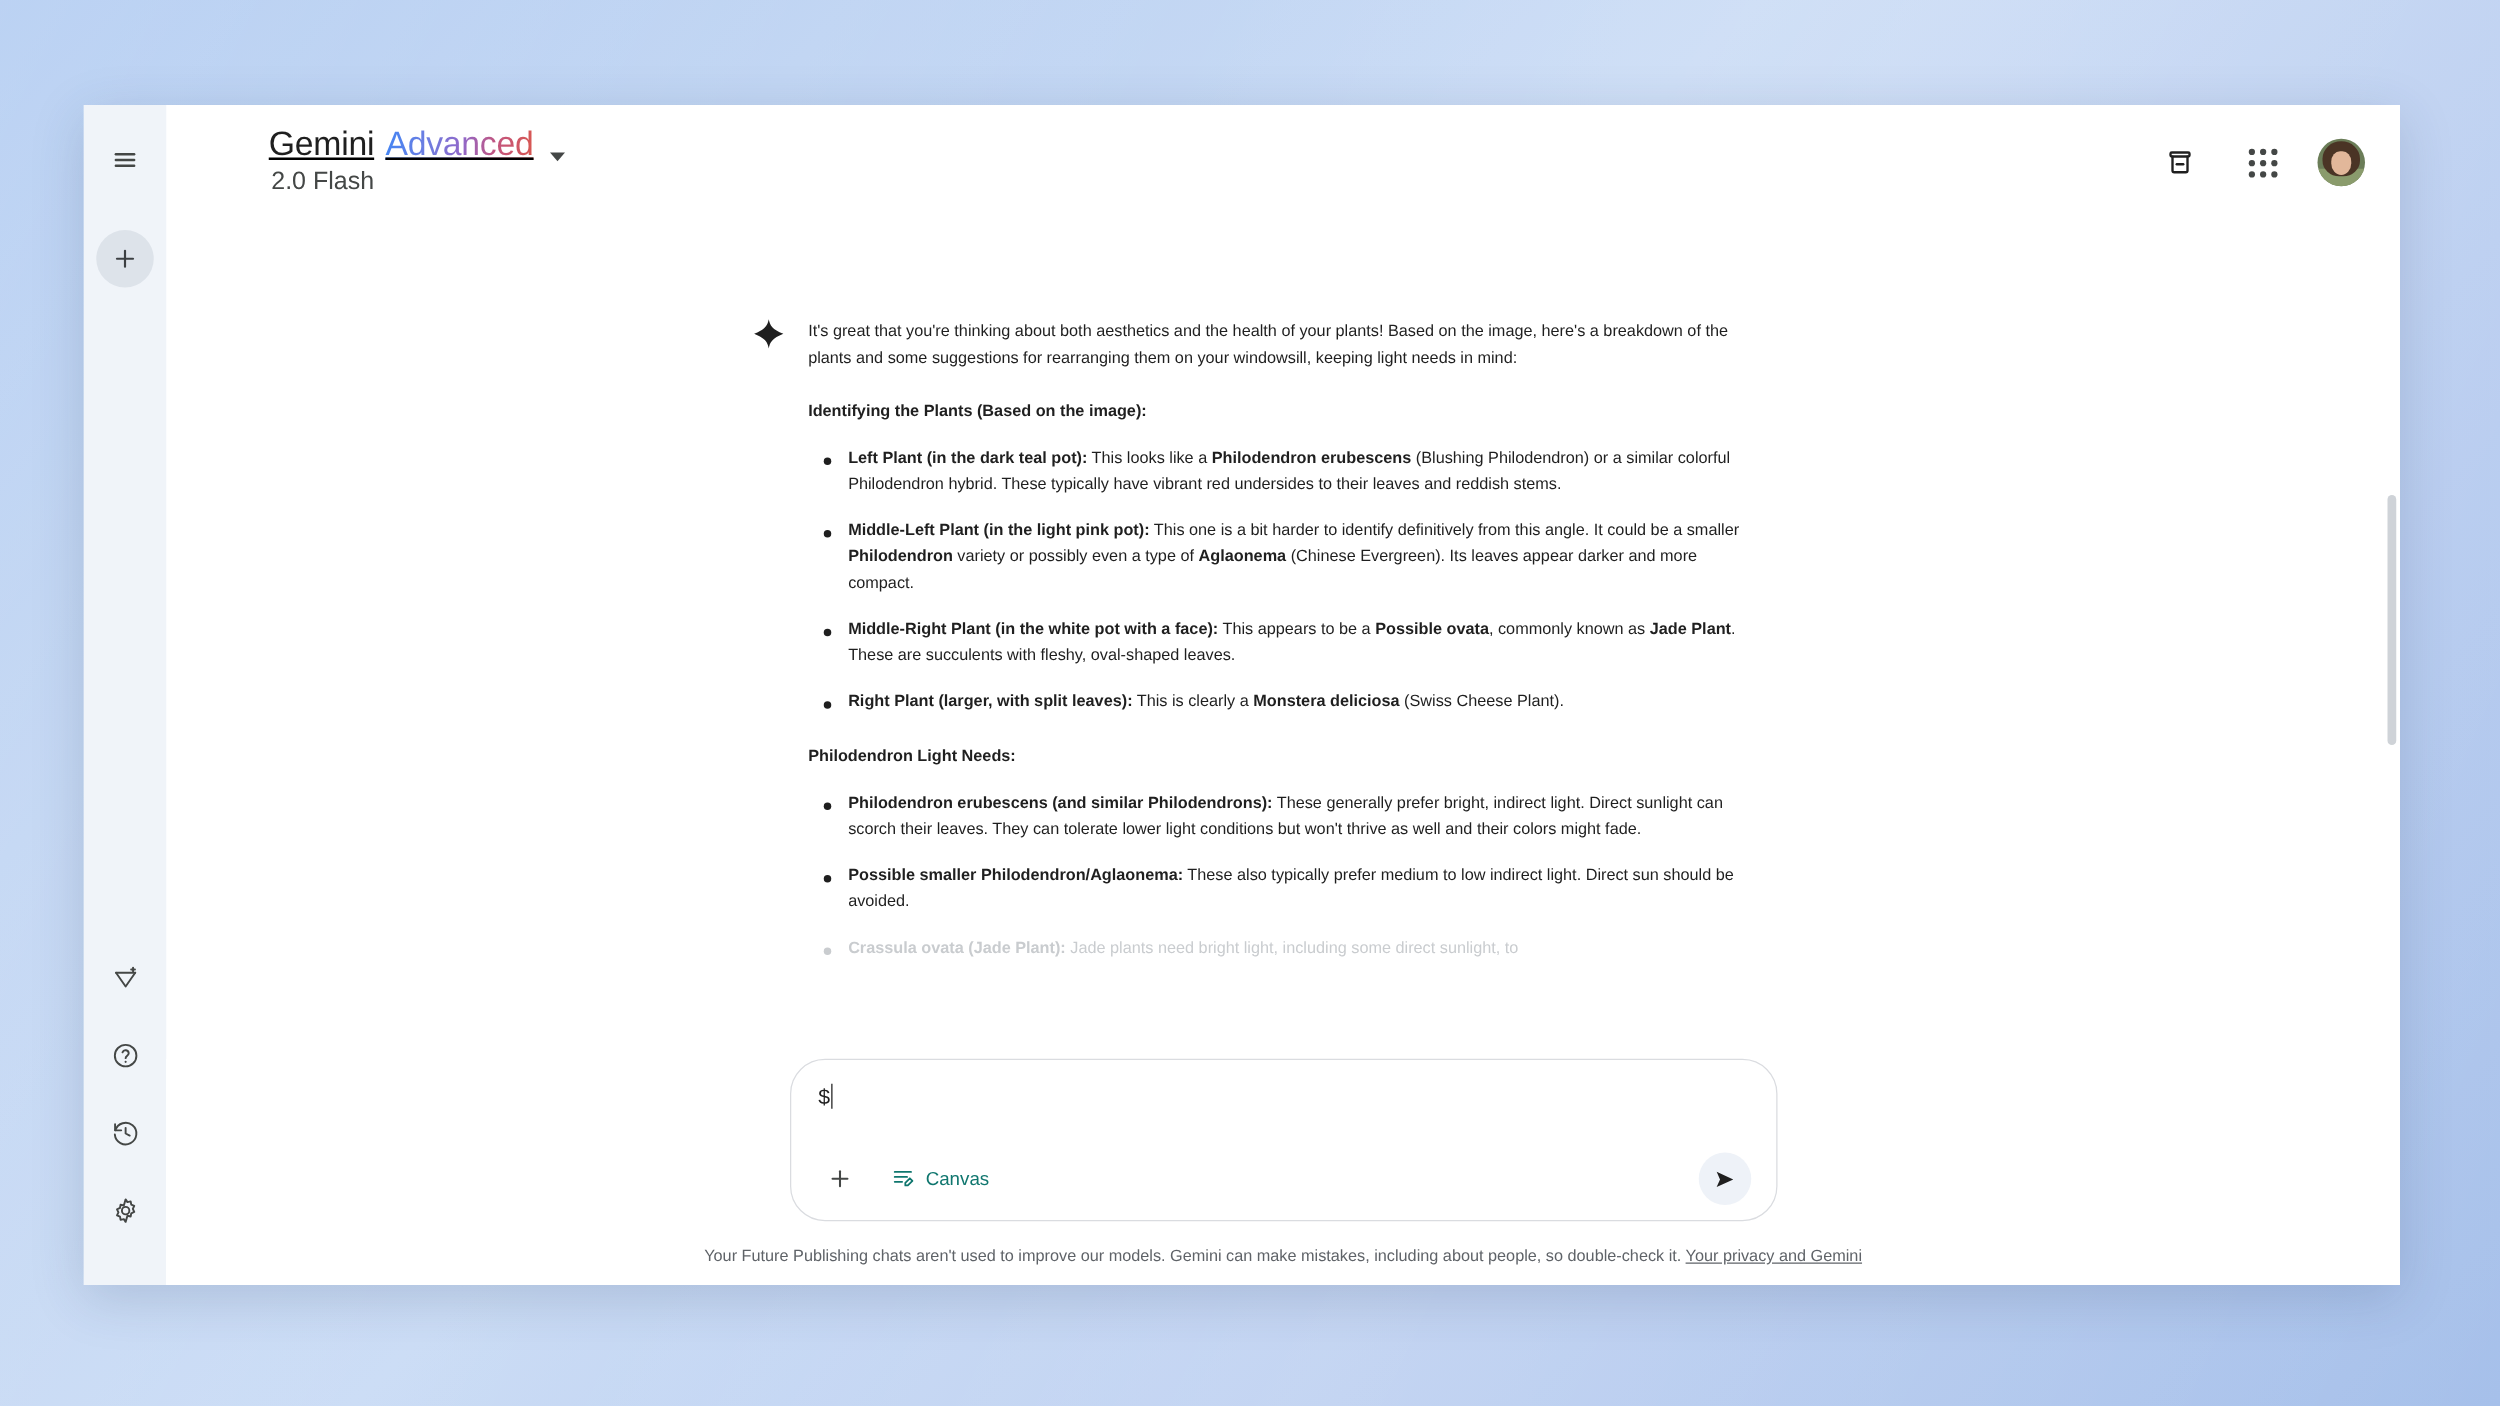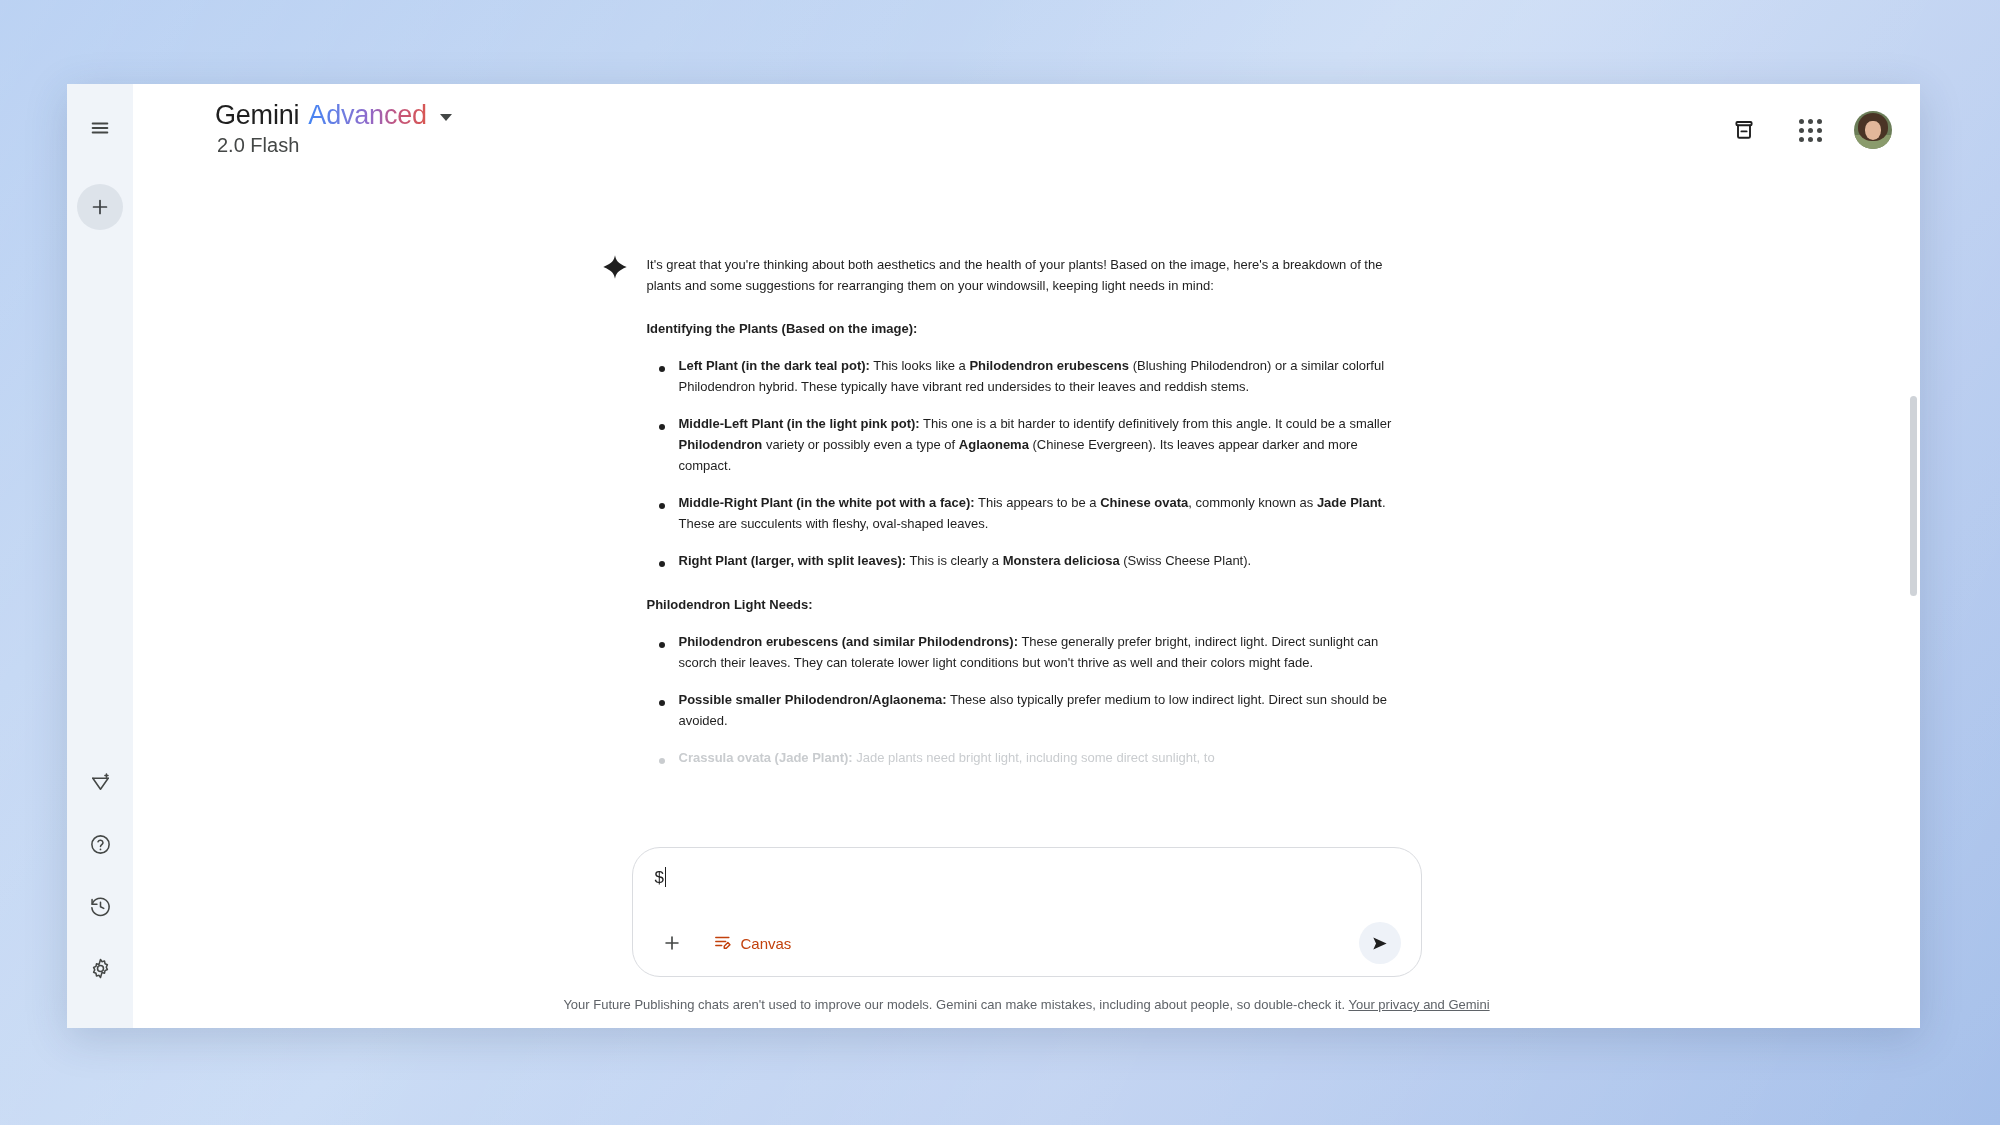--- a/index.html
+++ b/index.html
@@ -94,23 +94,24 @@
     height: 74px;
     display: flex;
     align-items: flex-start;
     padding: 18px 28px 0 82px;
   }
 
   .brand-block { display: flex; flex-direction: column; }
 
   .brand-row {
     display: flex;
-    align-items: center;
+    align-items: flex-end;
     gap: 9px;
     cursor: pointer;
+    text-decoration: underline;
   }
 
   .brand-title {
     font-size: 27px;
     color: #1f1f1f;
     letter-spacing: -0.2px;
     line-height: 1;
   }
 
   .brand-advanced {
@@ -300,21 +301,21 @@
     color: #444746;
   }
 
   .canvas-chip {
     display: flex;
     align-items: center;
     gap: 9px;
     padding: 6px 12px 6px 8px;
     border-radius: 18px;
     cursor: pointer;
-    color: #c2410c;
+    color: #0f766e;
     font-size: 15px;
   }
 
   .send-btn {
     margin-left: auto;
     width: 42px; height: 42px;
     border-radius: 50%;
     background: #eef2f8;
     display: flex; align-items: center; justify-content: center;
     cursor: pointer;
@@ -453,21 +454,21 @@
         </svg>
       </span>
 
       <div class="para">It's great that you're thinking about both aesthetics and the health of your plants! Based on the image, here's a breakdown of the plants and some suggestions for rearranging them on your windowsill, keeping light needs in mind:</div>
 
       <div id="sections-root">
           <div class="section-head">Identifying the Plants (Based on the image):</div>
           <ul class="bullet-list">
             <li><b>Left Plant (in the dark teal pot):</b><span> This looks like a </span><b>Philodendron erubescens</b><span> (Blushing Philodendron) or a similar colorful Philodendron hybrid. These typically have vibrant red undersides to their leaves and reddish stems.</span></li>
             <li><b>Middle-Left Plant (in the light pink pot):</b><span> This one is a bit harder to identify definitively from this angle. It could be a smaller </span><b>Philodendron</b><span> variety or possibly even a type of </span><b>Aglaonema</b><span> (Chinese Evergreen). Its leaves appear darker and more compact.</span></li>
-            <li><b>Middle-Right Plant (in the white pot with a face):</b><span> This appears to be a </span><b>Chinese ovata</b><span>, commonly known as </span><b>Jade Plant</b><span>. These are succulents with fleshy, oval-shaped leaves.</span></li>
+            <li><b>Middle-Right Plant (in the white pot with a face):</b><span> This appears to be a </span><b>Possible ovata</b><span>, commonly known as </span><b>Jade Plant</b><span>. These are succulents with fleshy, oval-shaped leaves.</span></li>
             <li><b>Right Plant (larger, with split leaves):</b><span> This is clearly a </span><b>Monstera deliciosa</b><span> (Swiss Cheese Plant).</span></li>
           </ul>
           <div class="section-head">Philodendron Light Needs:</div>
           <ul class="bullet-list">
             <li><b>Philodendron erubescens (and similar Philodendrons):</b><span> These generally prefer bright, indirect light. Direct sunlight can scorch their leaves. They can tolerate lower light conditions but won't thrive as well and their colors might fade.</span></li>
             <li><b>Possible smaller Philodendron/Aglaonema:</b><span> These also typically prefer medium to low indirect light. Direct sun should be avoided.</span></li>
             <li class="faded"><b>Crassula ovata (Jade Plant):</b><span> Jade plants need bright light, including some direct sunlight, to</span></li>
           </ul>
         </div>
     </div>

